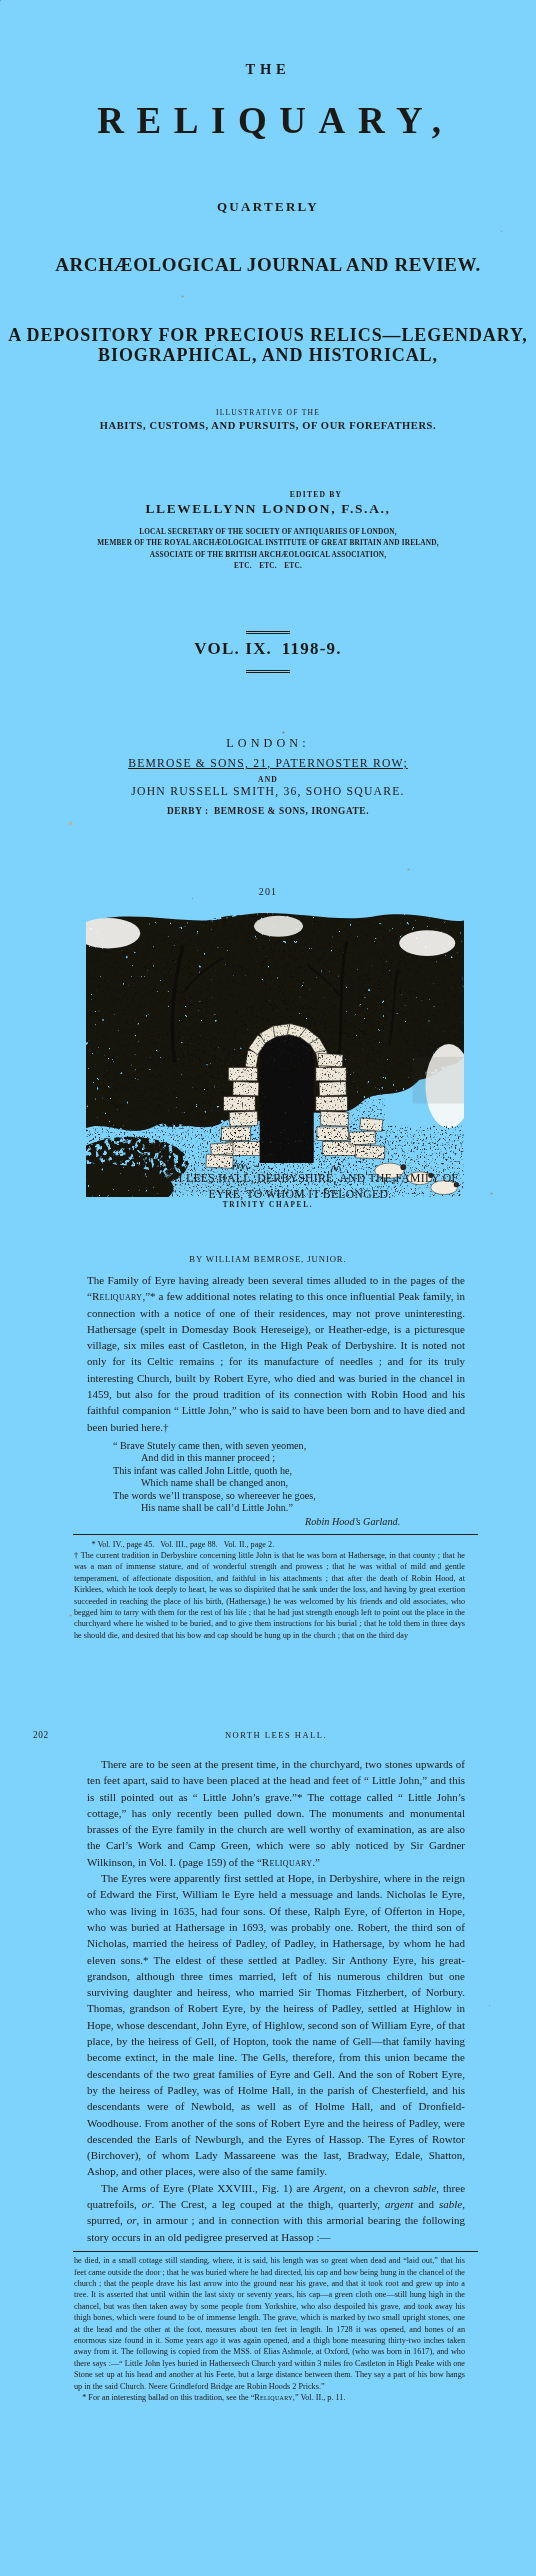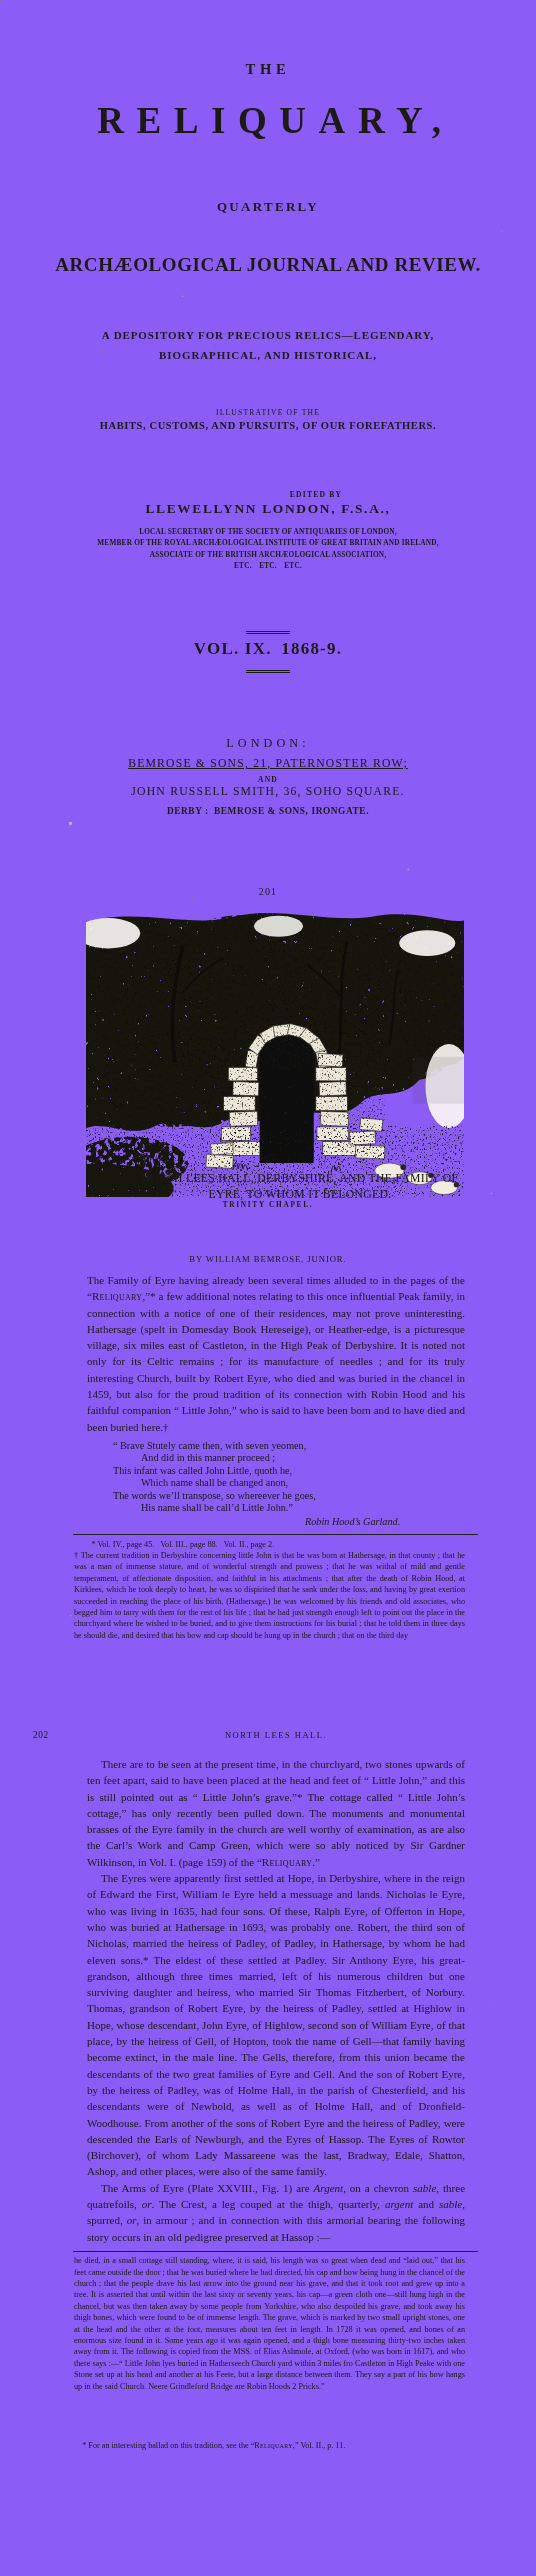--- a/index.html
+++ b/index.html
@@ -1,29 +1,29 @@
 <!DOCTYPE html>
 <html style="font-size:9.3px"><head>
 <meta charset="utf-8">
 <style>
   html,body{margin:0;padding:0;background:#e8e6e0;}
   #page{
     position:relative; width:536px; height:2576px; margin:0 auto;
-    background:#8b5cf6; color:#1d1a16; overflow:hidden;
+    background:#7dd3fc; color:#1d1a16; overflow:hidden;
     font-family:"Liberation Serif","DejaVu Serif",serif;
   }
   .abs{position:absolute; left:0; width:536px; text-align:center;}
   .sc{font-variant:small-caps; letter-spacing:0.3px;}
   .it{font-style:italic;margin-top:28px;}
 
   .t-the{top:61px; font-size:14.6px; font-weight:bold; letter-spacing:4.7px;}
   .t-main{top:99px; font-size:37px; font-weight:bold; letter-spacing:.34em; margin-left:.2em;}
   .t-quarterly{top:199px; font-size:13px; font-weight:bold; letter-spacing:2.3px;}
   .t-journal{top:254px; font-size:19px; font-weight:bold; letter-spacing:0.6px;}
-  .t-depo{top:325px; font-size:11px; font-weight:bold; letter-spacing:0.9px; line-height:20px;}
+  .t-depo{top:325px; font-size:18px; font-weight:bold; letter-spacing:0.9px; line-height:20px;}
   .t-illus{top:408px; font-size:7.6px; font-weight:normal; letter-spacing:1.2px;}
   .t-habits{top:420px; font-size:10.5px; font-weight:bold; letter-spacing:0.6px;}
   .t-edited{top:490px; font-size:7.6px; font-weight:bold; letter-spacing:1.2px;margin-left:48px;}
   .t-editor{top:501px; font-size:13.4px; font-weight:bold; letter-spacing:1.7px;}
   .t-titles{top:526px; font-size:7.3px; font-weight:bold; letter-spacing:0.2px; line-height:11.4px;}
   .rule-sm{left:246px; width:44px; border-top:1.7px solid #1d1a16; border-bottom:0.6px solid #1d1a16; height:1.2px;}
   .r1{top:631px;} .r2{top:670px;}
   .t-vol{top:639px; font-size:17px; font-weight:bold; letter-spacing:1.2px;}
   .t-london{top:736px; font-size:12.2px; letter-spacing:4.1px;}
   .t-bemrose{top:757px; font-size:11.7px; letter-spacing:1.2px;text-decoration:underline;}
@@ -43,21 +43,21 @@
   .indent{text-indent:14px;}
   p{margin:0;}
 
   .poem{margin:4.7px 0 0 26px; text-align:left; font-size:10.2px; line-height:12.5px;}
   .poem .even{margin-left:28px;}
   .poem-attr{margin:1.2px 0 0 192px; text-align:left; font-style:italic;}
 
   .footrule{margin:5.8px 0 0 -14px; width:405px; border:0; border-top:0.9px solid #24201b;}
   .footnote{margin:3.5px 0 0 -13px; width:391px; font-size:8.2px; line-height:11.4px; text-align:justify;}
   .fn-first{text-indent:17.5px;}
-  .fn-last{text-indent:8.2px;margin-top:48px;}
+  .fn-last{text-indent:8.2px;}
 
   .page-202{top:1727px;}
   .hdr-202{position:relative; height:14px; font-size:8.7px;}
   .hdr-num{position:absolute; left:-54px; top:0; letter-spacing:0.6px; font-size:9.3px;}
   .hdr-title{font-weight:normal; letter-spacing:1.5px; font-size:8.5px; text-align:center;}
   .p2-body{margin-top:15px;}
 
   .specks{position:absolute; top:0; left:0; width:1.2px; height:1.2px; border-radius:50%;
     background:#8a857c;
     box-shadow:182px 296px 0 0.6px #9a958a, 215px 345px 0 0 #6e6a60, 102px 351px 0 0.6px #84806f,
@@ -82,21 +82,21 @@
   <div class="abs t-habits">HABITS, CUSTOMS, AND PURSUITS, OF OUR FOREFATHERS.</div>
   <div class="abs t-edited">EDITED BY</div>
   <div class="abs t-editor">LLEWELLYNN LONDON, F.S.A.,</div>
   <div class="abs t-titles">
     <div>LOCAL SECRETARY OF THE SOCIETY OF ANTIQUARIES OF LONDON,</div>
     <div>MEMBER OF THE ROYAL ARCHÆOLOGICAL INSTITUTE OF GREAT BRITAIN AND IRELAND,</div>
     <div>ASSOCIATE OF THE BRITISH ARCHÆOLOGICAL ASSOCIATION,</div>
     <div>ETC. ETC. ETC.</div>
   </div>
   <div class="abs rule-sm r1"></div>
-  <div class="abs t-vol">VOL. IX. 1868-9.</div>
+  <div class="abs t-vol">VOL. IX. 1198-9.</div>
   <div class="abs rule-sm r2"></div>
   <div class="abs t-london">LONDON:</div>
   <div class="abs t-bemrose">BEMROSE &amp; SONS, 21, PATERNOSTER ROW;</div>
   <div class="abs t-and">AND</div>
   <div class="abs t-smith">JOHN RUSSELL SMITH, 36, SOHO SQUARE.</div>
   <div class="abs t-derby">DERBY : BEMROSE &amp; SONS, IRONGATE.</div>
 
   <div class="abs t-p201">201</div>
 
   <div class="abs engraving">

